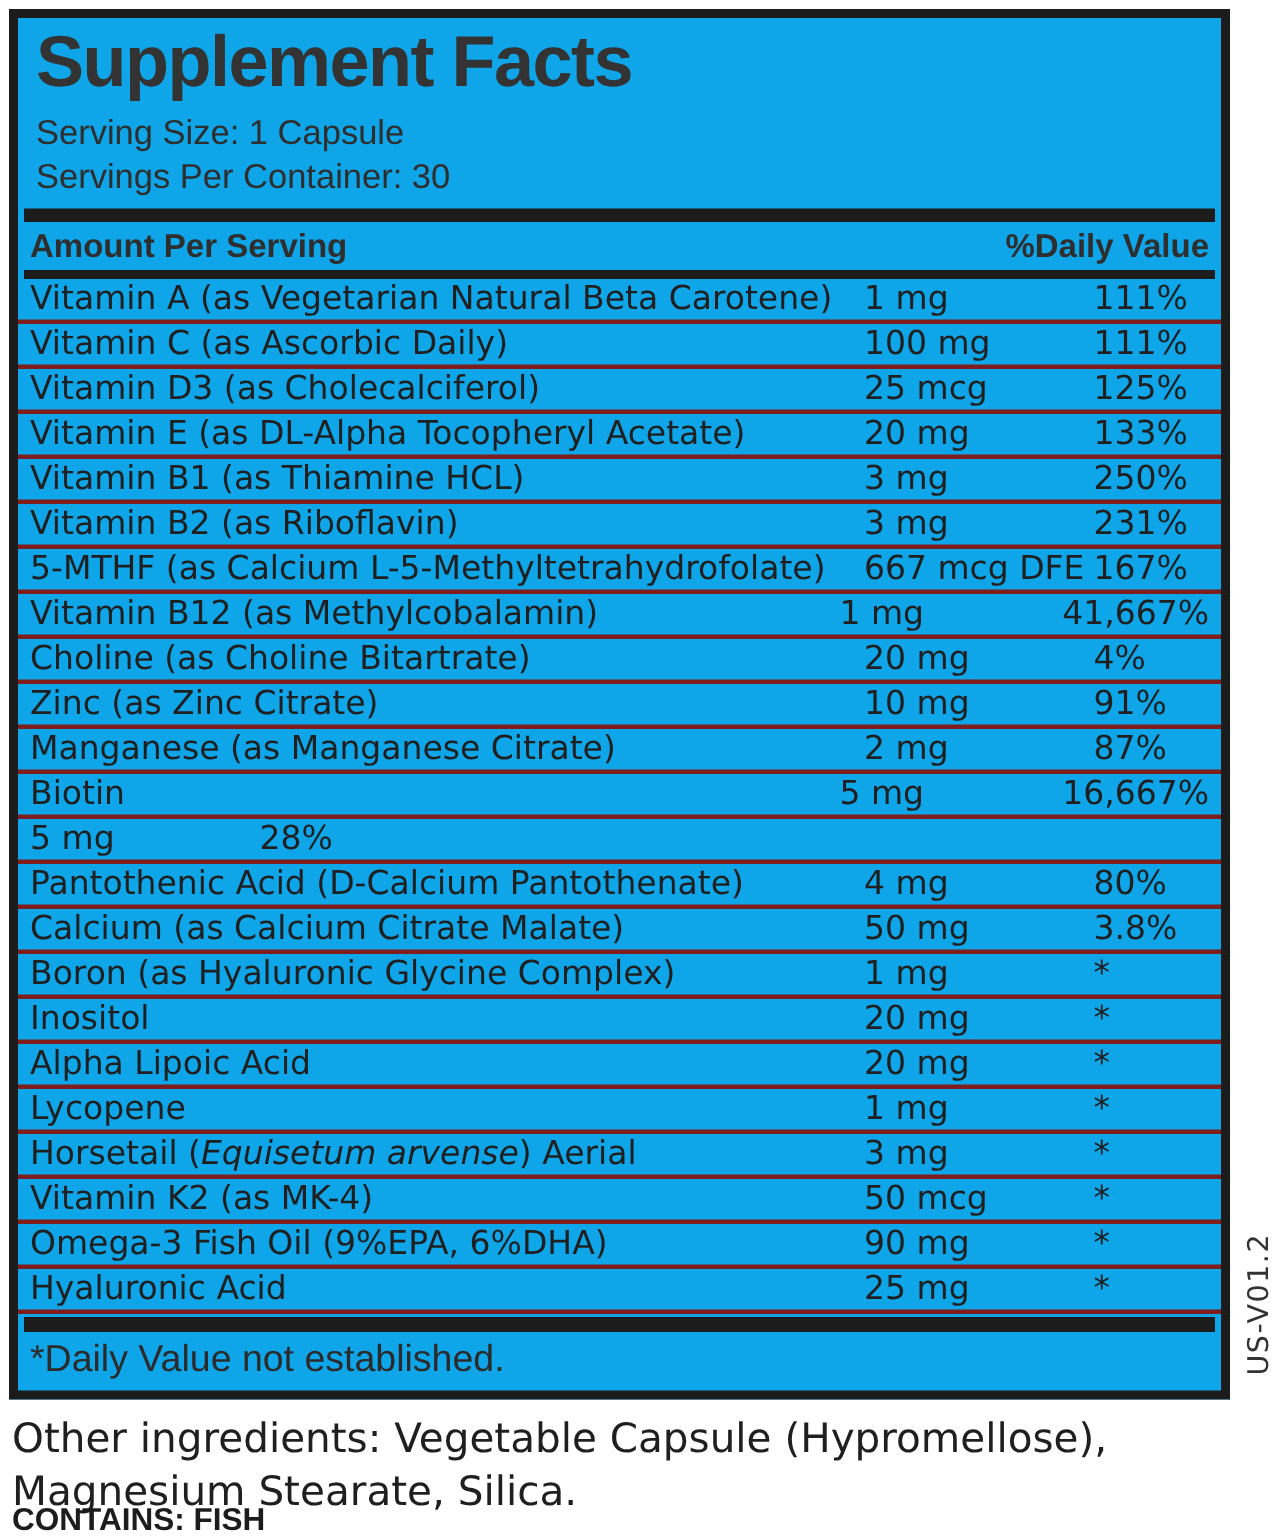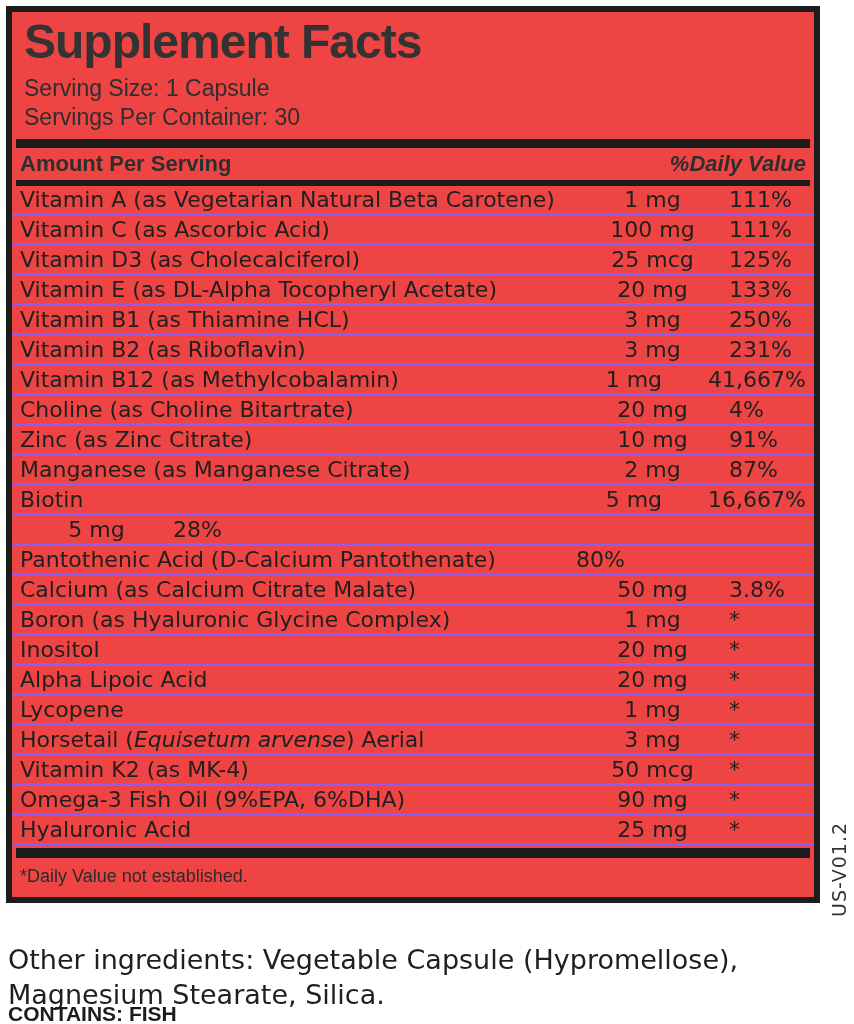--- a/index.html
+++ b/index.html
@@ -12,21 +12,21 @@
     font-family: "DejaVu Sans", sans-serif;
     color: #222222;
     position: relative;
   }
   .label-box {
     position: absolute;
     left: 6px;
     top: 6px;
     width: 802px;
     border: 6px solid #1c1c1c;
-    background: #ef4444;
+    background: #0ea5e9;
   }
   .head {
     padding: 6px 12px 2px 12px;
   }
   .title {
     font-family: "Liberation Sans", sans-serif;
     font-size: 48px;
     font-weight: 800;
     letter-spacing: -1px;
     line-height: 1.02;
@@ -50,39 +50,39 @@
   .facts-header {
     display: flex;
     align-items: center;
     padding: 2px 8px;
     font-family: "Liberation Sans", sans-serif;
     font-size: 22px;
     font-weight: 700;
     color: #2e2e2e;
     line-height: 28px;
   }
-  .facts-header .dv-label { margin-left: auto; font-style: italic; }
+  .facts-header .dv-label { margin-left: auto; }
   .rows { }
   .row {
     display: flex;
     align-items: center;
     height: 27px;
-    border-bottom: 3px solid #8b5cf6;
+    border-bottom: 3px solid #7f1d1d;
     padding: 0 8px;
     font-size: 22px;
     color: #1f1f1f;
     white-space: nowrap;
   }
   .c-name { width: 556px; overflow: visible; }
   .c-name em { font-style: italic; }
-  .c-amt { width: 153px; text-align: center; }
+  .c-amt { width: 153px; }
   .c-dv { flex: 1; overflow: visible; }
   .footnote {
     font-family: "Liberation Sans", sans-serif;
-    font-size: 18px;
+    font-size: 25px;
     color: #2b2b2b;
     padding: 3px 8px 6px 8px;
     line-height: 30px;
   }
   .other-ingredients {
     position: absolute;
     left: 8px;
     top: 942px;
     width: 745px;
     font-size: 27px;
@@ -126,21 +126,21 @@
     <span class="dv-label">%Daily Value</span>
   </div>
   <div class="bar bar-medium"></div>
   <div class="rows">
       <div class="row">
         <span class="c-name">Vitamin A (as Vegetarian Natural Beta Carotene)</span>
         <span class="c-amt">1 mg</span>
         <span class="c-dv">111%</span>
       </div>
       <div class="row">
-        <span class="c-name">Vitamin C (as Ascorbic Acid)</span>
+        <span class="c-name">Vitamin C (as Ascorbic Daily)</span>
         <span class="c-amt">100 mg</span>
         <span class="c-dv">111%</span>
       </div>
       <div class="row">
         <span class="c-name">Vitamin D3 (as Cholecalciferol)</span>
         <span class="c-amt">25 mcg</span>
         <span class="c-dv">125%</span>
       </div>
       <div class="row">
         <span class="c-name">Vitamin E (as DL-Alpha Tocopheryl Acetate)</span>
@@ -151,20 +151,25 @@
         <span class="c-name">Vitamin B1 (as Thiamine HCL)</span>
         <span class="c-amt">3 mg</span>
         <span class="c-dv">250%</span>
       </div>
       <div class="row">
         <span class="c-name">Vitamin B2 (as Riboflavin)</span>
         <span class="c-amt">3 mg</span>
         <span class="c-dv">231%</span>
       </div>
       <div class="row">
+        <span class="c-name">5-MTHF (as Calcium L-5-Methyltetrahydrofolate)</span>
+        <span class="c-amt">667 mcg DFE</span>
+        <span class="c-dv">167%</span>
+      </div>
+      <div class="row">
         <span class="c-name">Vitamin B12 (as Methylcobalamin)</span>
         <span class="c-amt">1 mg</span>
         <span class="c-dv">41,667%</span>
       </div>
       <div class="row">
         <span class="c-name">Choline (as Choline Bitartrate)</span>
         <span class="c-amt">20 mg</span>
         <span class="c-dv">4%</span>
       </div>
       <div class="row">
@@ -181,20 +186,21 @@
         <span class="c-name">Biotin</span>
         <span class="c-amt">5 mg</span>
         <span class="c-dv">16,667%</span>
       </div>
       <div class="row">
         <span class="c-amt">5 mg</span>
         <span class="c-dv">28%</span>
       </div>
       <div class="row">
         <span class="c-name">Pantothenic Acid (D-Calcium Pantothenate)</span>
+        <span class="c-amt">4 mg</span>
         <span class="c-dv">80%</span>
       </div>
       <div class="row">
         <span class="c-name">Calcium (as Calcium Citrate Malate)</span>
         <span class="c-amt">50 mg</span>
         <span class="c-dv">3.8%</span>
       </div>
       <div class="row">
         <span class="c-name">Boron (as Hyaluronic Glycine Complex)</span>
         <span class="c-amt">1 mg</span>

